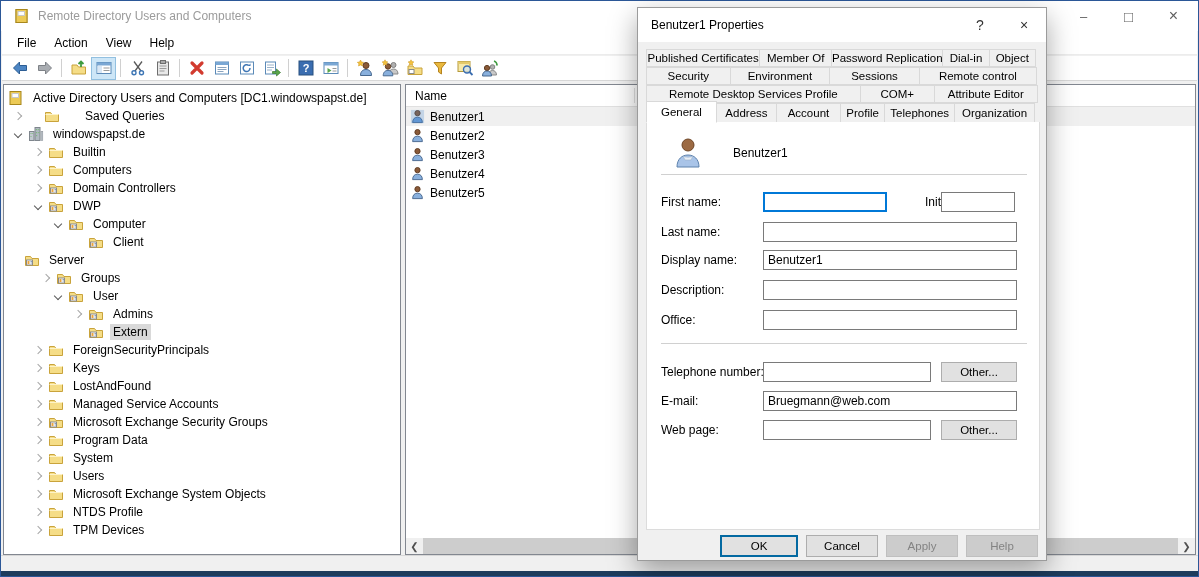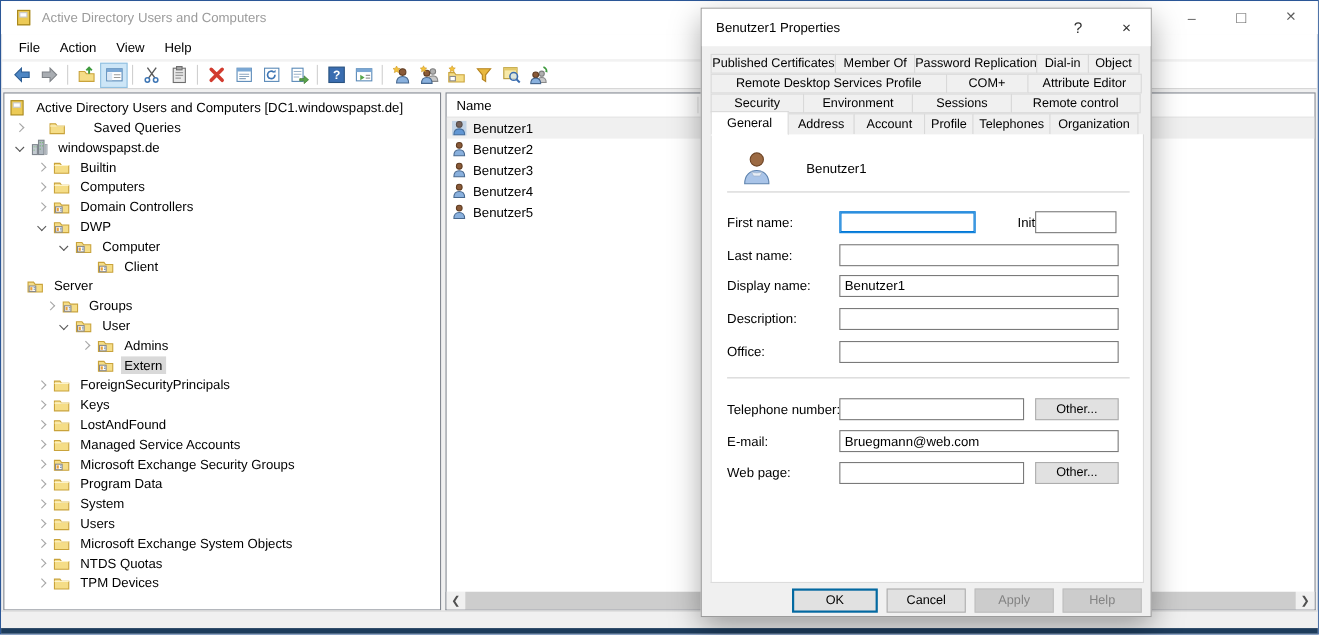--- a/index.html
+++ b/index.html
@@ -108,21 +108,21 @@
 <div class="window">
 
   <div class="titlebar">
     <span class="appicon">
       <svg width="16" height="16" viewBox="0 0 16 16">
         <rect x="2" y="1.5" width="11" height="13" fill="#e9c7533" stroke="#b08f25"></rect>
         <rect x="2" y="1.5" width="11" height="13" fill="#ecca56" stroke="#a8871c"></rect>
         <rect x="4" y="3.5" width="6.5" height="4" fill="#fdfdfd" stroke="#c8c8c8"></rect>
       </svg>
     </span>
-    <span class="title">Active Directory Users and Computers</span>
+    <span class="title">Remote Directory Users and Computers</span>
     <div class="wincontrols">
       <div class="wcbtn">–</div>
       <div class="wcbtn max">□</div>
       <div class="wcbtn close">×</div>
     </div>
   </div>
 
   <div class="menubar" id="menubar">
       <div class="menuitem">File</div>
       <div class="menuitem">Action</div>
@@ -516,21 +516,21 @@
         <span class="tlabel">Microsoft Exchange System Objects</span>
       </div>
       <div class="trow" style="padding-left: 24px;">
         <span class="chev closed">
           <i></i>
         </span>
         <span class="ticon"><svg width="16" height="16" viewBox="0 0 16 16">
             <path d="M1.5 4.5 h5 l1.5 2 h6.5 v7 h-13 z" fill="#f5dd87" stroke="#c9a33b"></path>
             <path d="M1.5 6.5 h13" stroke="#fdf3c9" stroke-width="1"></path>
           </svg></span>
-        <span class="tlabel">NTDS Quotas</span>
+        <span class="tlabel">NTDS Profile</span>
       </div>
       <div class="trow" style="padding-left: 24px;">
         <span class="chev closed">
           <i></i>
         </span>
         <span class="ticon"><svg width="16" height="16" viewBox="0 0 16 16">
             <path d="M1.5 4.5 h5 l1.5 2 h6.5 v7 h-13 z" fill="#f5dd87" stroke="#c9a33b"></path>
             <path d="M1.5 6.5 h13" stroke="#fdf3c9" stroke-width="1"></path>
           </svg></span>
         <span class="tlabel">TPM Devices</span>
@@ -602,29 +602,29 @@
 
     <div class="tabs" id="dtabs">
         <div class="tabrow">
           <div class="tab" style="width: 29%;">Published Certificates</div>
           <div class="tab" style="width: 18.5%;">Member Of</div>
           <div class="tab" style="width: 28.5%;">Password Replication</div>
           <div class="tab" style="width: 12%;">Dial-in</div>
           <div class="tab" style="width: 12%;">Object</div>
         </div>
         <div class="tabrow">
-          <div class="tab" style="width: 54.5%;">Remote Desktop Services Profile</div>
-          <div class="tab" style="width: 19%;">COM+</div>
-          <div class="tab" style="width: 26.5%;">Attribute Editor</div>
-        </div>
-        <div class="tabrow">
           <div class="tab" style="width: 21.5%;">Security</div>
           <div class="tab" style="width: 25.5%;">Environment</div>
           <div class="tab" style="width: 23%;">Sessions</div>
           <div class="tab" style="width: 30%;">Remote control</div>
+        </div>
+        <div class="tabrow">
+          <div class="tab" style="width: 54.5%;">Remote Desktop Services Profile</div>
+          <div class="tab" style="width: 19%;">COM+</div>
+          <div class="tab" style="width: 26.5%;">Attribute Editor</div>
         </div>
         <div class="tabrow tabrow4">
           <div class="tab activetab" style="width: 18%;">General</div>
           <div class="tab" style="width: 15.5%;">Address</div>
           <div class="tab" style="width: 16.5%;">Account</div>
           <div class="tab" style="width: 11.5%;">Profile</div>
           <div class="tab" style="width: 18%;">Telephones</div>
           <div class="tab" style="width: 20.5%;">Organization</div>
         </div>
       </div>

